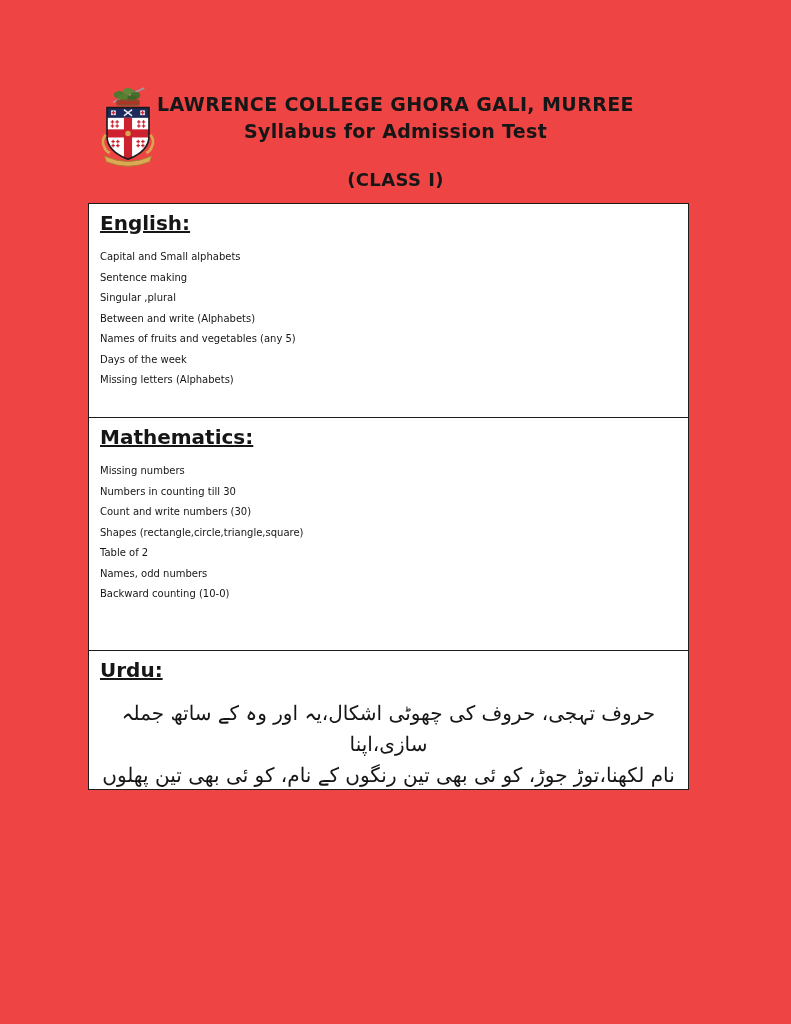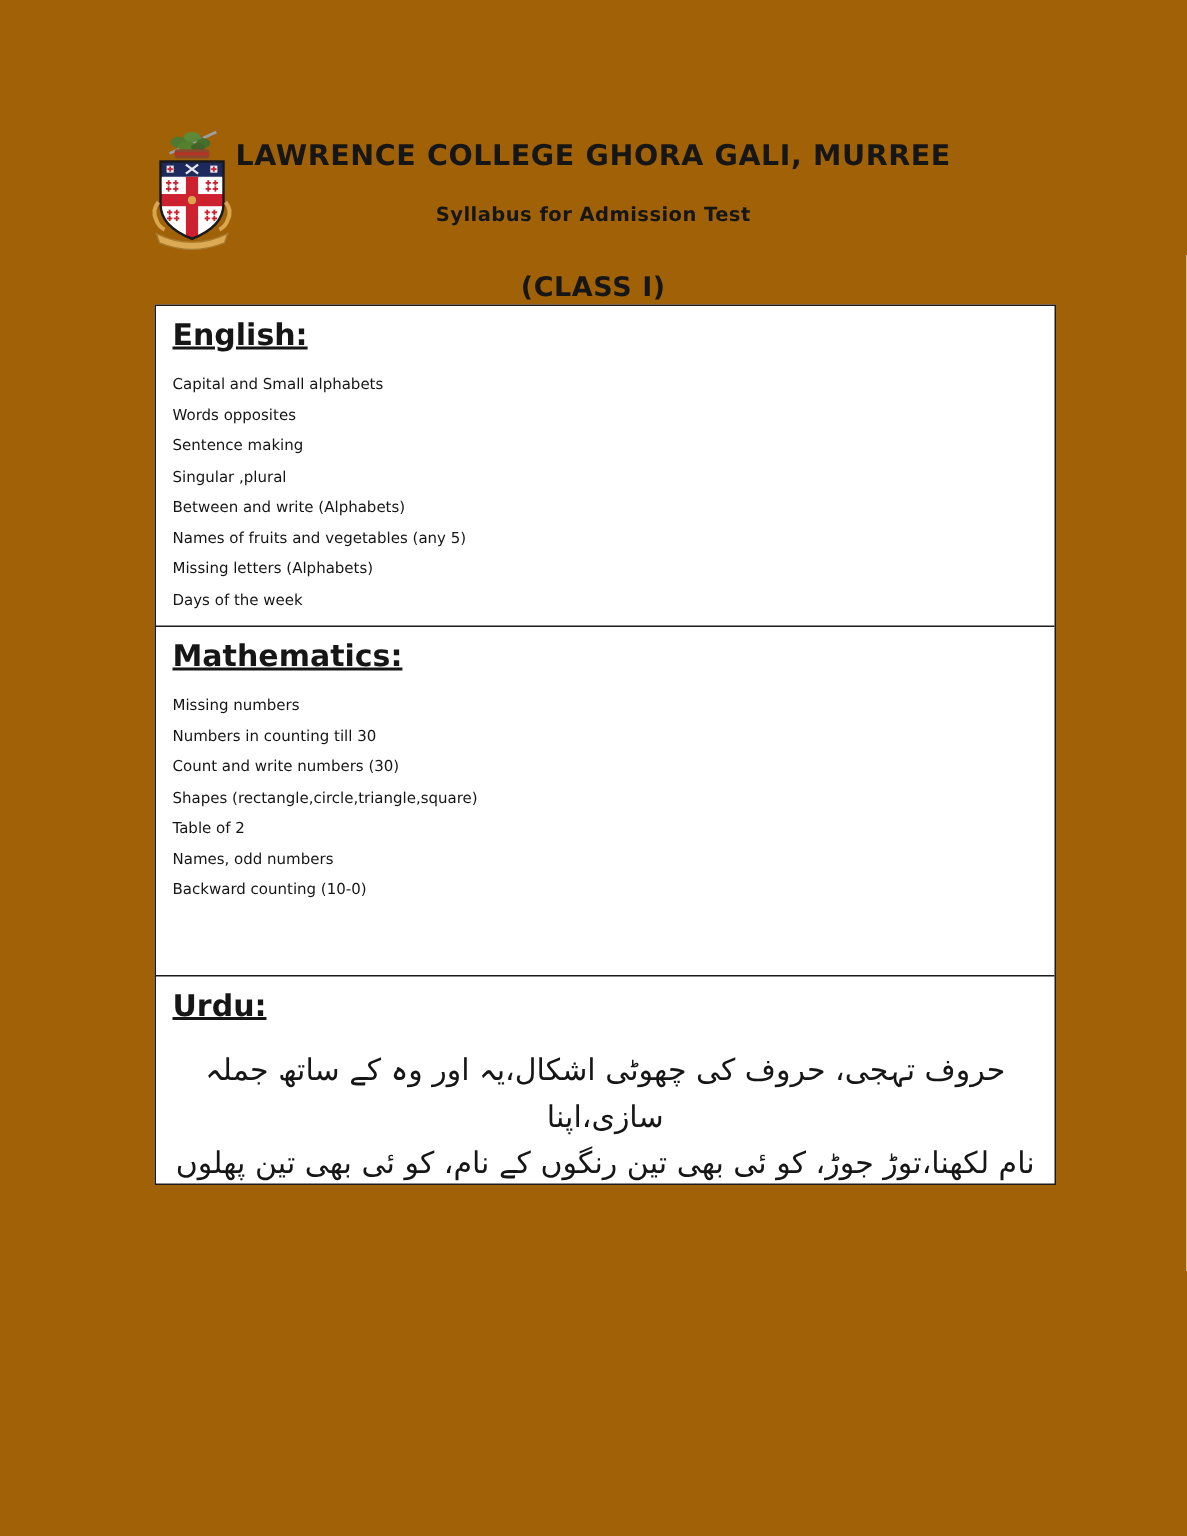--- a/index.html
+++ b/index.html
@@ -4,41 +4,41 @@
 <style>
   * { box-sizing: border-box; margin: 0; padding: 0; }
   html, body { background: #ffffff; }
   body {
     width: 791px; height: 1024px;
     font-family: "DejaVu Sans", sans-serif;
     color: #161616;
     position: relative;
     overflow: hidden;
   }
-  .page { position: relative; width: 791px; height: 1024px; background: #a16207; }
+  .page { position: relative; width: 791px; height: 1024px; background: #ef4444; }
 
   
   .logo {
     position: absolute; left: 94px; top: 86px;
     width: 68px; height: 84px;
   }
   .titles { text-align: center; padding-top: 93px; }
   .title-main {
     font-weight: bold; font-size: 19px; letter-spacing: 0.4px; line-height: 23px;
   }
   .title-sub {
-    font-weight: bold; font-size: 13px; letter-spacing: 0.3px; margin-top: 16px; line-height: 23px;
+    font-weight: bold; font-size: 19px; letter-spacing: 0.3px; margin-top: 4px; line-height: 23px;
   }
   .title-class {
     font-weight: bold; font-size: 18px; margin-top: 26px; letter-spacing: 0.4px;
   }
 
   
   .syllabus-table {
-    position: absolute; left: 103px; top: 203px; width: 601px;
+    position: absolute; left: 88px; top: 203px; width: 601px;
     border: 1.5px solid #1c1c1c;
     background: #fff;
   }
   .section-row { padding: 6px 11px 0 11px; overflow: hidden; }
   .section-row + .section-row { border-top: 1.5px solid #1c1c1c; }
   .row-english { height: 213px; }
   .row-math { height: 233px; }
   .row-urdu { height: 139px; }
 
   .section-heading {
@@ -142,27 +142,26 @@
     <div class="title-main">LAWRENCE COLLEGE GHORA GALI, MURREE</div>
     <div class="title-sub">Syllabus for Admission Test</div>
     <div class="title-class">(CLASS I)</div>
   </div>
 
   <div class="syllabus-table">
 
     <div class="section-row row-english">
       <div class="section-heading">English:</div>
       <div class="syllabus-item">Capital and Small alphabets</div>
-      <div class="syllabus-item">Words opposites</div>
       <div class="syllabus-item">Sentence making</div>
       <div class="syllabus-item">Singular ,plural</div>
       <div class="syllabus-item">Between and write (Alphabets)</div>
       <div class="syllabus-item">Names of fruits and vegetables (any 5)</div>
+      <div class="syllabus-item">Days of the week</div>
       <div class="syllabus-item">Missing letters (Alphabets)</div>
-      <div class="syllabus-item">Days of the week</div>
     </div>
 
     <div class="section-row row-math">
       <div class="section-heading">Mathematics:</div>
       <div class="syllabus-item">Missing numbers</div>
       <div class="syllabus-item">Numbers in counting till 30</div>
       <div class="syllabus-item">Count and write numbers (30)</div>
       <div class="syllabus-item">Shapes (rectangle,circle,triangle,square)</div>
       <div class="syllabus-item">Table of 2</div>
       <div class="syllabus-item">Names, odd numbers</div>

